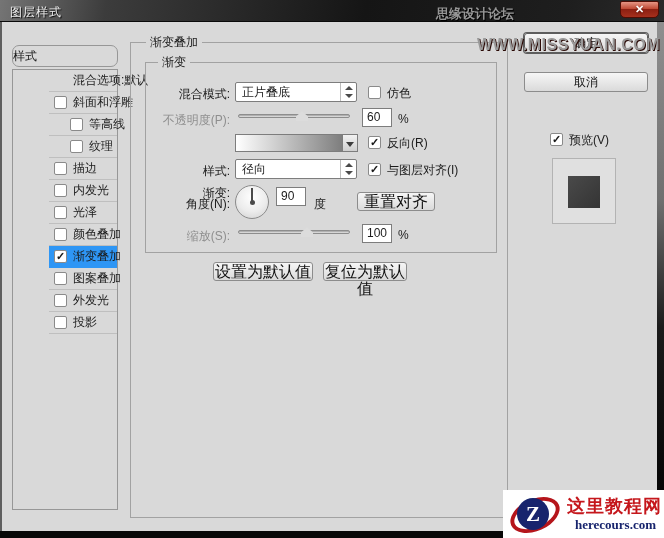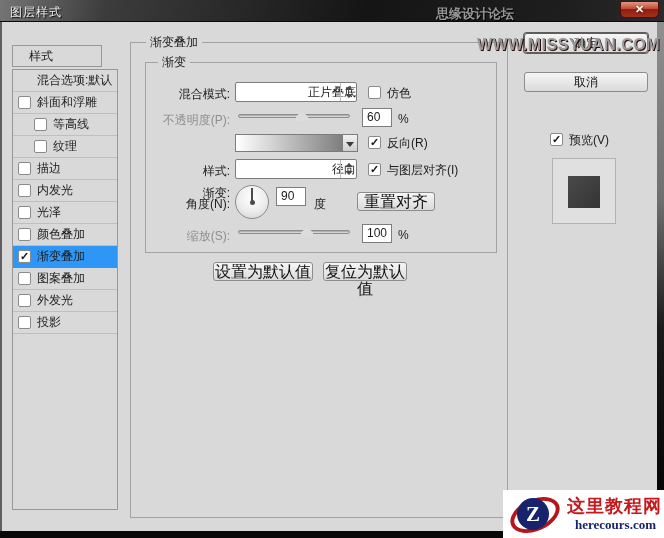--- a/index.html
+++ b/index.html
@@ -22,39 +22,39 @@
   .watermark-site { position:absolute; right:150px; top:5px; color:#969696; font-weight:bold;
     font-size:13px; text-shadow:1px 1px 0 #000; z-index:22; }
   .watermark-url { position:absolute; right:4px; top:22px; color:#9a9a9a; font-weight:bold;
     font-size:16px; letter-spacing:0.5px; text-shadow:1px 1px 0 #2a0a06; z-index:22;margin-top:14px; }
   .frame-right { position:absolute; right:0; top:22px; width:7px; height:509px;
     background:linear-gradient(#8f8f8f 0%,#6f6f6f 35%,#1b1b1b 60%,#000 100%); z-index:15; }
   .frame-bottom { position:absolute; left:0; top:531px; width:664px; height:7px; background:#080808; z-index:15; }
   .frame-left { position:absolute; left:0; top:22px; width:2px; height:509px; background:#5f5f5f; z-index:15; }
 
   
-  .sb-box { position:absolute; border:1px solid #979797; background:#d9d9d9; }
-  .sb-header { left:12px; top:45px; width:90px; height:22px; line-height:20px; padding-left:16px; }
+  .sb-box { position:absolute; border:1px solid #979797; background:#d9d9d9;padding-left:36px; }
+  .sb-header { left:12px; top:45px; width:106px; height:22px; line-height:20px; padding-left:0;border-radius:7px; }
   .sb-list { left:12px; top:69px; width:106px; height:441px; }
   .sb-row { position:relative; height:22px; line-height:21px; border-bottom:1px solid #bfbfbf;
     padding-left:24px; white-space:nowrap; cursor:pointer; }
   .sb-row.indent { padding-left:40px; }
   .sb-row.selected { background:#2e96f5; border-bottom-color:#2e96f5; }
   .sb-row .checkbox { position:absolute; left:5px; top:4px; }
   .sb-row.indent .checkbox { left:21px; }
 
   
   .checkbox { width:13px; height:13px; background:#fff; border:1px solid #8a8a8a; border-radius:2px;
     font-size:11px; font-weight:bold; line-height:11px; text-align:center; color:#1a1a1a; display:inline-block; }
   .frame { position:absolute; border:1px solid #a2a2a2; }
   .frame-label { position:absolute; background:#d9d9d9; padding:0 4px; line-height:14px; }
   .lbl { position:absolute; width:130px; text-align:right; line-height:14px; white-space:nowrap; }
   .lbl.dim { color:#8e8e8e; }
   .combo { position:absolute; width:122px; height:20px; background:#fff; border:1px solid #7d7d7d;
-    border-radius:2px; line-height:18px; padding-left:6px; cursor:pointer;text-align:right; }
+    border-radius:2px; line-height:18px; padding-left:6px; cursor:pointer; }
   .combo .spin { position:absolute; right:0; top:0; width:16px; height:18px; border-left:1px solid #bdbdbd; }
   .spin i { position:absolute; left:4px; width:0; height:0; border-left:4px solid transparent; border-right:4px solid transparent; }
   .spin .up { top:3px; border-bottom:4px solid #4a4a4a; }
   .spin .dn { bottom:3px; border-top:4px solid #4a4a4a; }
   .valbox { position:absolute; width:30px; height:19px; background:#fff; border:1px solid #7d7d7d;
     line-height:17px; padding-left:4px; }
   .unit { position:absolute; line-height:14px; }
   .slider { position:absolute; width:112px; height:12px; }
   .slider .groove { position:absolute; left:0; right:0; top:4px; height:4px; border-radius:2px;
     background:linear-gradient(#9d9d9d,#e8e8e8); border:1px solid #8d8d8d; }

